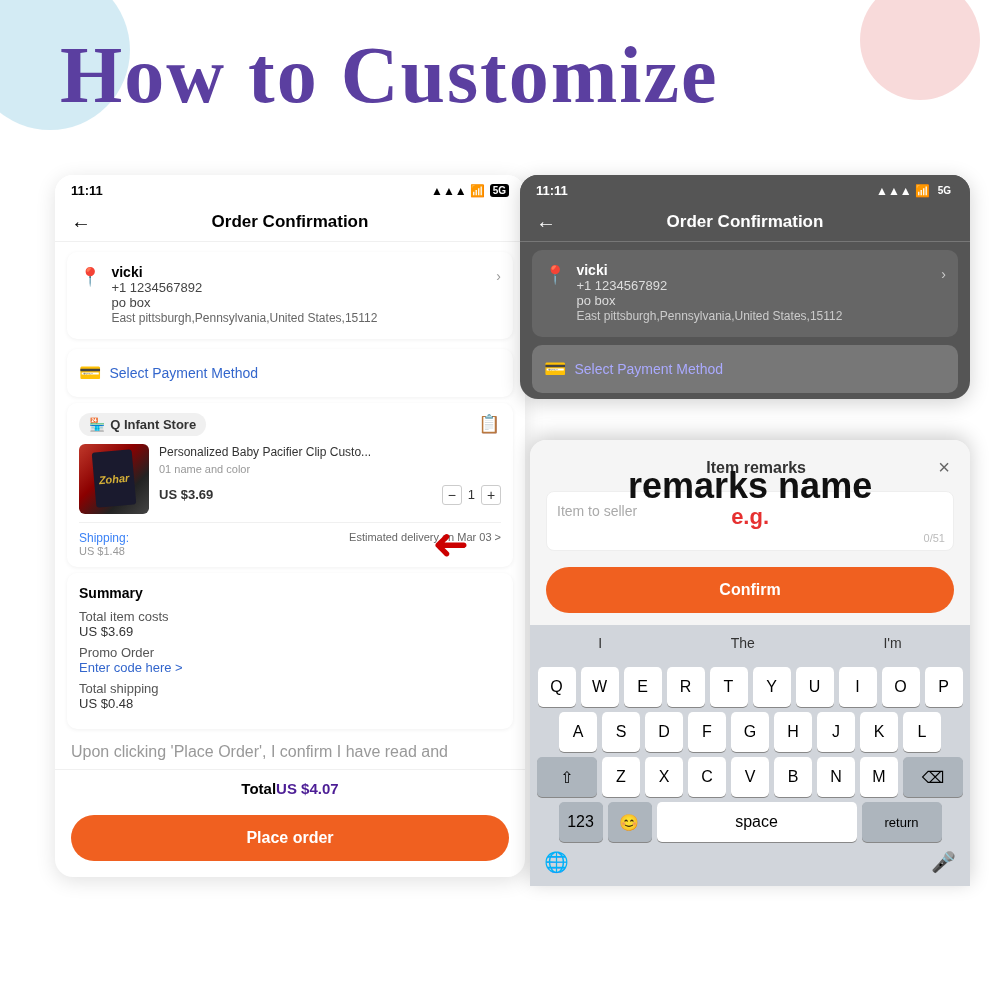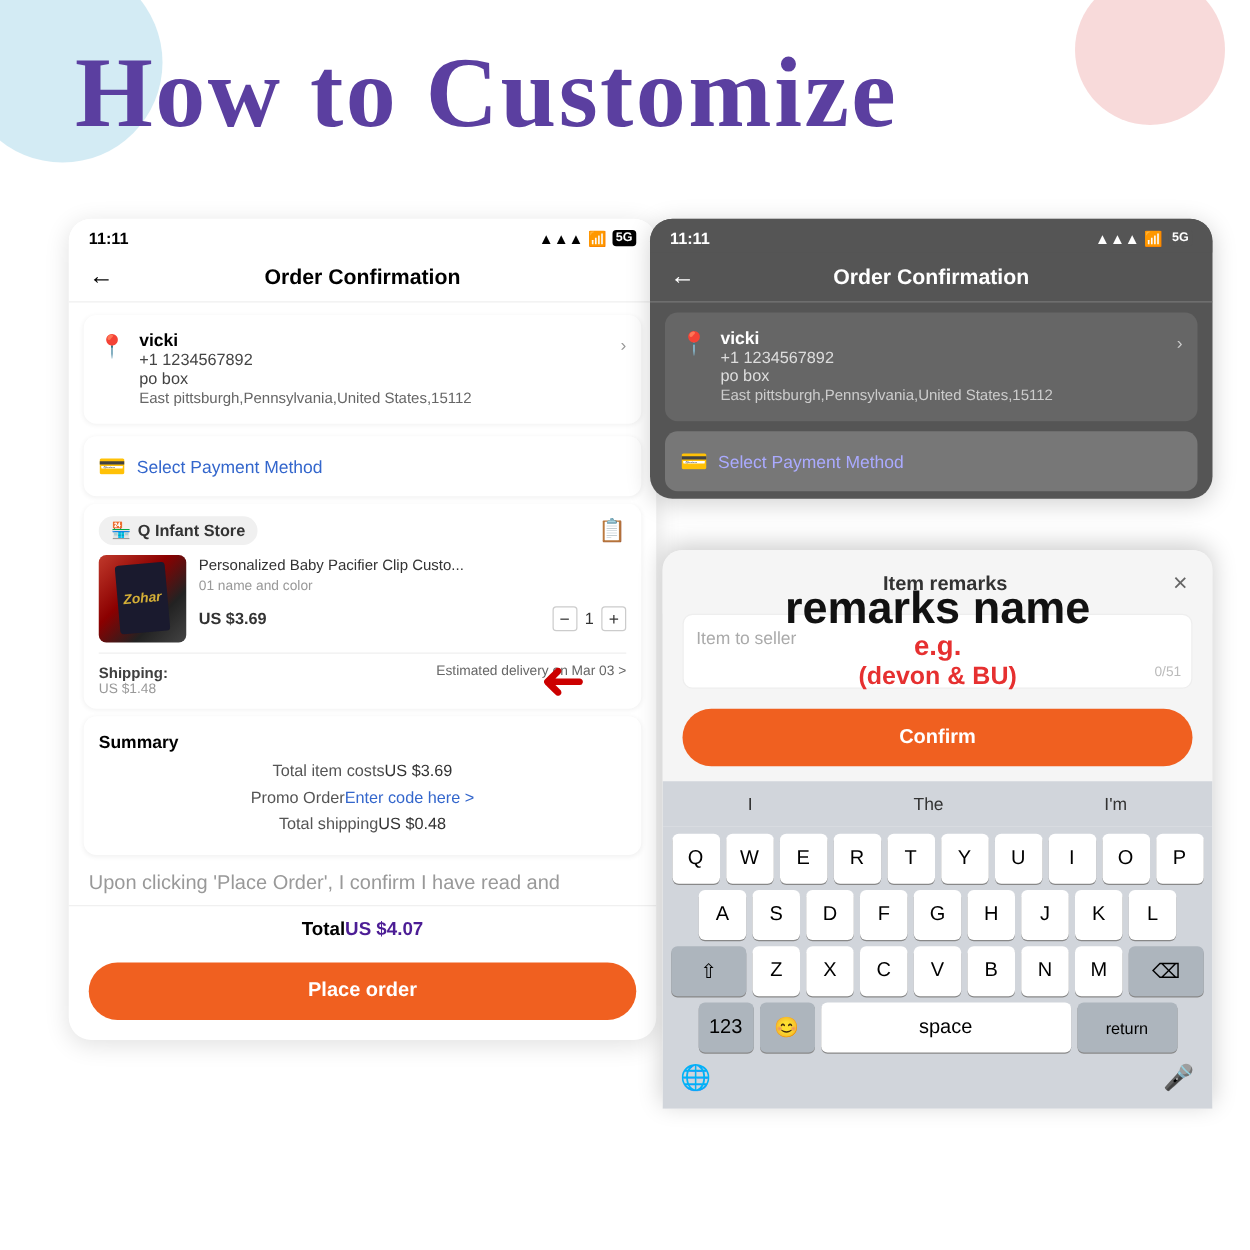--- a/index.html
+++ b/index.html
@@ -225,37 +225,38 @@
     .qty-val { font-size: 13px; color: #333; }
 
     
     .shipping-row {
       display: flex;
       justify-content: space-between;
       margin-top: 8px;
       padding-top: 8px;
       border-top: 1px solid #f0f0f0;
     }
-    .shipping-label { font-size: 12px; color: #404040; font-weight: 700; }
+    .shipping-label { font-size: 12px; color: #3b82f6; font-weight: 400; }
     .shipping-sub { font-size: 11px; color: #999; }
     .shipping-est { font-size: 11px; color: #666; }
 
     
     .summary-section {
       background: #fff;
       margin: 6px 12px;
       border-radius: 10px;
       padding: 12px;
       box-shadow: 0 1px 4px rgba(0,0,0,0.06);
     }
     .summary-title { font-size: 14px; font-weight: 700; color: #000; margin-bottom: 8px; }
     .summary-row {
       display: flex;
-      justify-content: center;
+      justify-content: flex-end;
       margin-bottom: 6px;
+      flex-direction: column;
     }
     .summary-label { font-size: 13px; color: #555; }
     .summary-value { font-size: 13px; color: #333; }
     .summary-link { color: #3366cc; }
 
     
     .order-footer {
       padding: 8px 16px;
       font-size: 16px;
       color: #999;
@@ -643,18 +644,17 @@
     <div class="kbd-globe-row">
       <span class="kbd-globe">🌐</span>
       <span class="kbd-mic">🎤</span>
     </div>
   </div>
 </div>
 
 <div style="position:absolute; top:468px; left:628px; z-index:15; pointer-events:none;">
   <div style="font-size:36px; font-weight:900; color:#111; font-family:'Arial Black', sans-serif; line-height:1;">remarks name</div>
   <div style="font-size:22px; font-weight:700; color:#e63030; text-align:center;">e.g.</div>
-  <div style="font-size:20px; font-weight:700; color:#e63030; text-align:center;">(devon &amp; BU)</div>
 </div>
 
 <div style="position:absolute; top:518px; left:432px; z-index:20; font-size:44px; color:#cc0000; transform:scaleX(-1);">
   ➜
 </div>
 
 </body></html>

